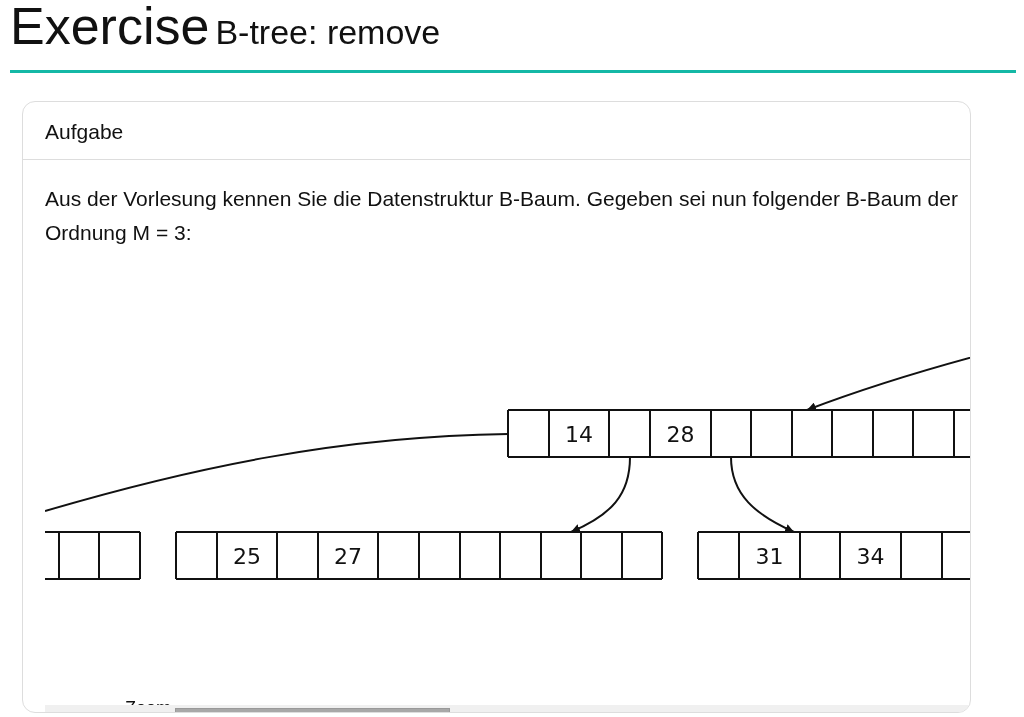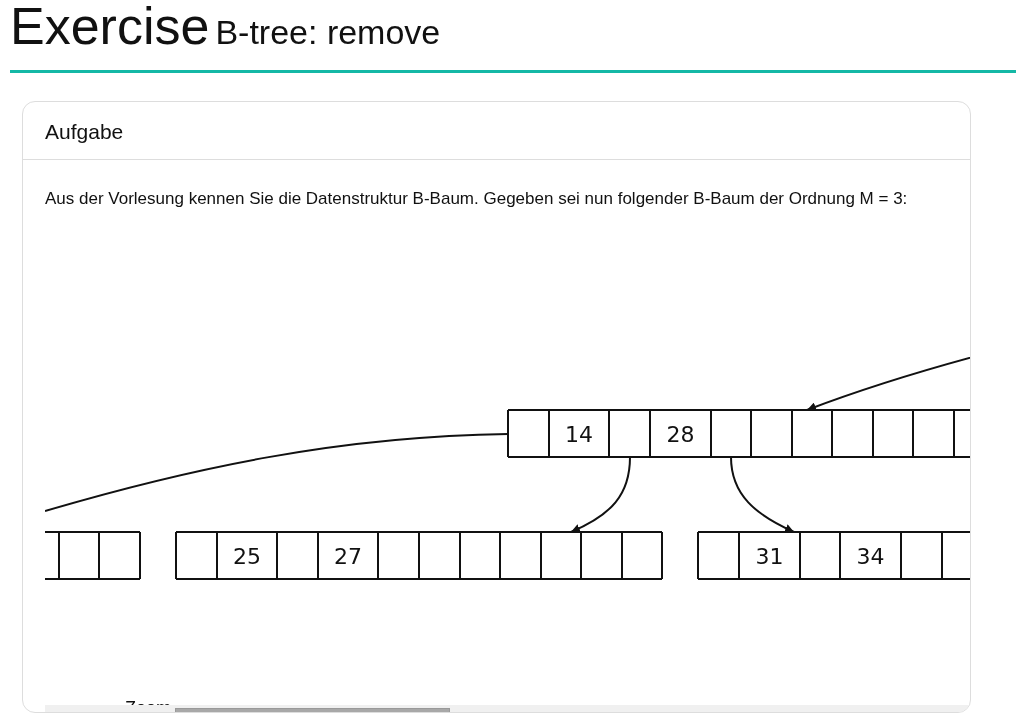--- a/index.html
+++ b/index.html
@@ -23,21 +23,21 @@
       border: 1px solid #dddddd; border-radius: 13px; box-sizing: border-box; overflow: hidden;
       background: #fff;
     }
     .panel-heading {
       height: 58px; border-bottom: 1px solid #dddddd; box-sizing: border-box;
       padding: 18px 0 0 22px; font-size: 21px; line-height: 24px;
     }
     .panel-body { position: relative; }
     .intro {
       position: absolute; left: 22px; top: 22px; width: 960px;
-      font-size: 17px; line-height: 34px; margin: 0;
+      font-size: 21px; line-height: 34px; margin: 0;
     }
     .diagram-viewport {
       position: absolute; left: 22px; top: 170px; width: 958px; height: 330px; overflow: hidden; text-decoration: underline;
     }
     .diagram-viewport svg { position: absolute; left: 0; top: 0; }
     .cell-text { font-family: "DejaVu Sans", sans-serif; font-size: 22px; fill: #111; }
     .zoom-label {
       position: absolute; left: 102px; top: 508px; font-size: 18px; margin-top: 30px;
     }
     .hscroll {

